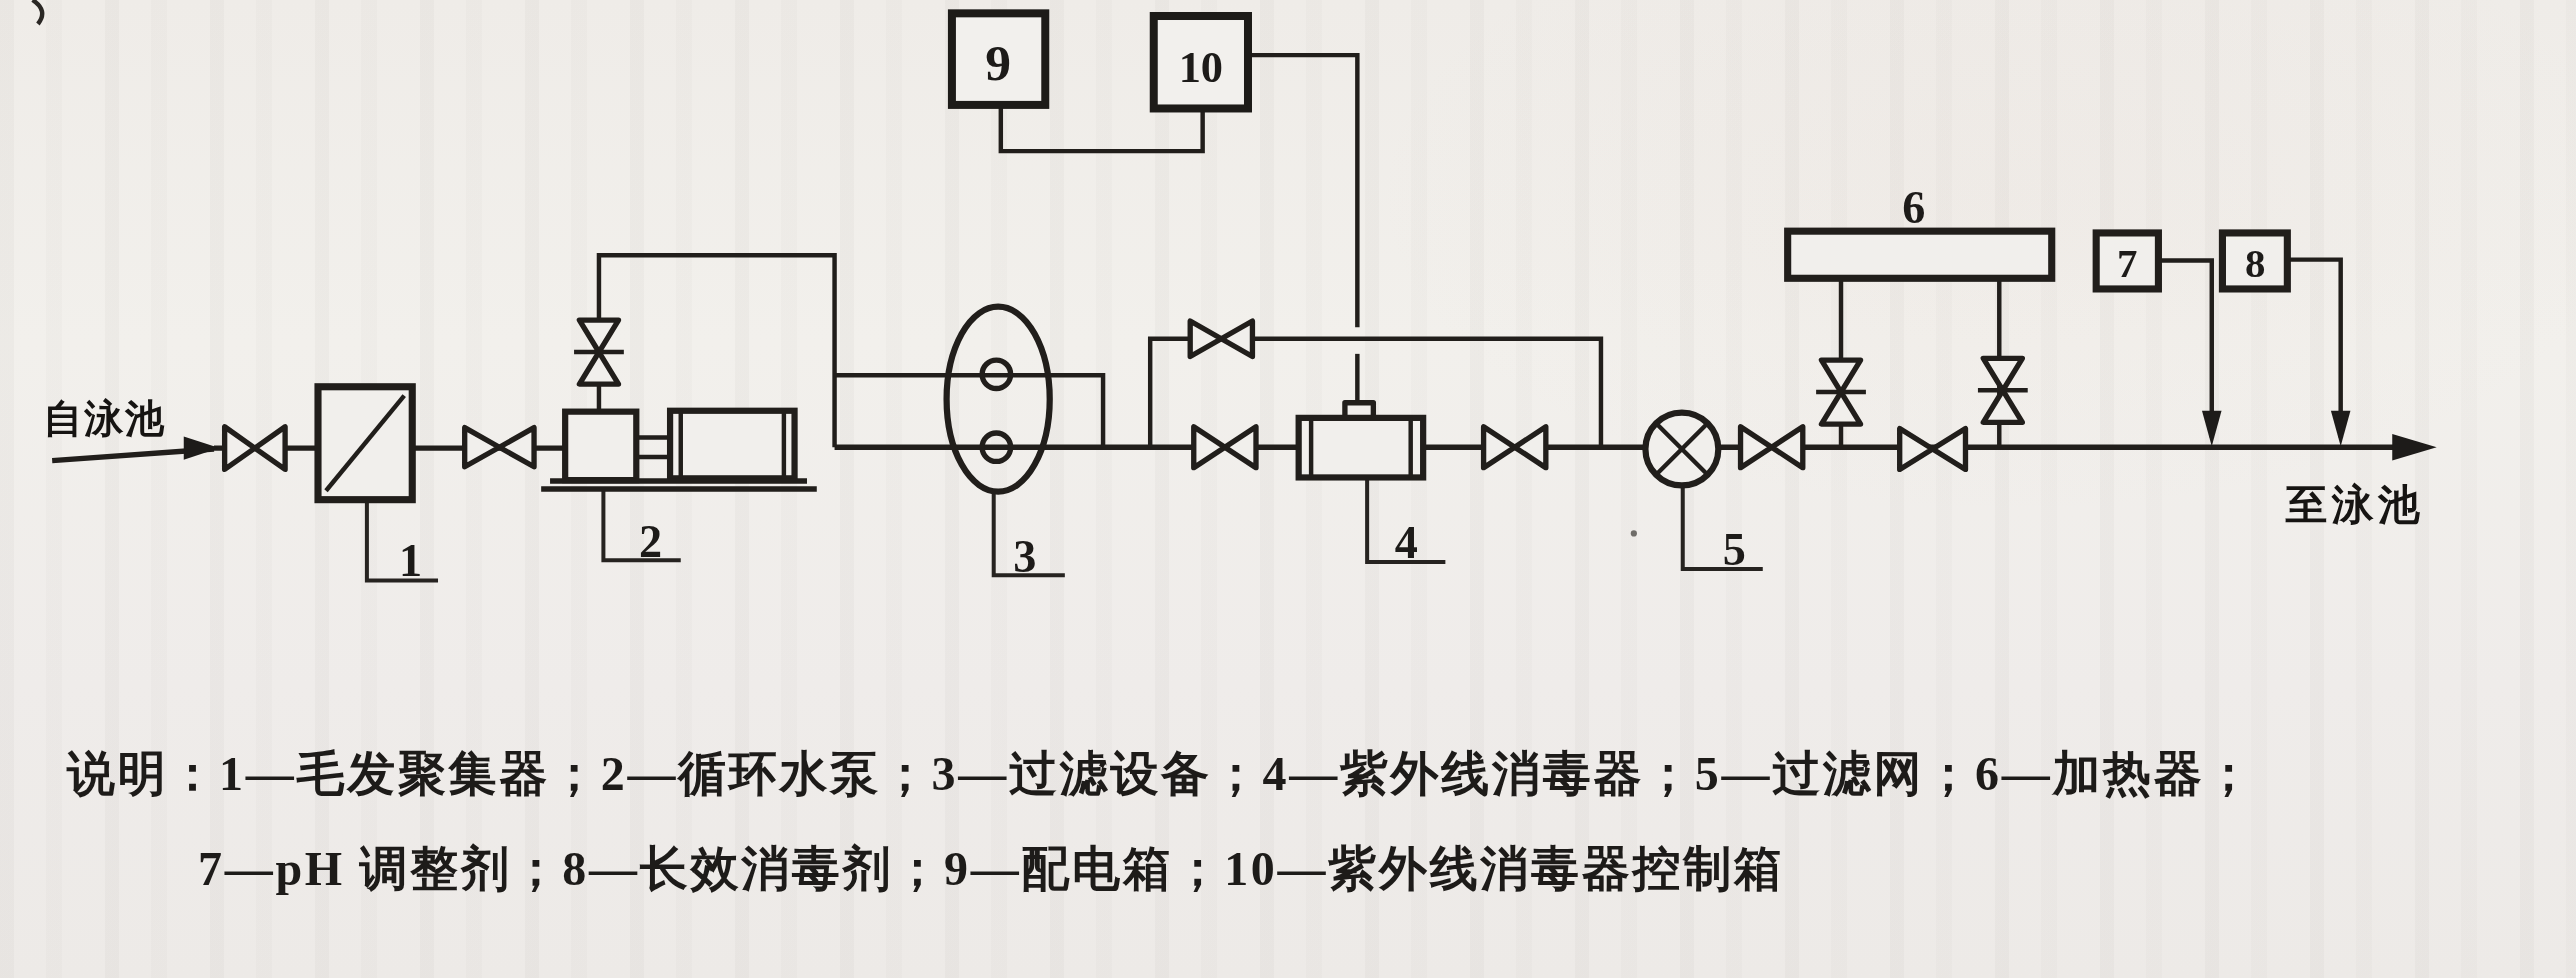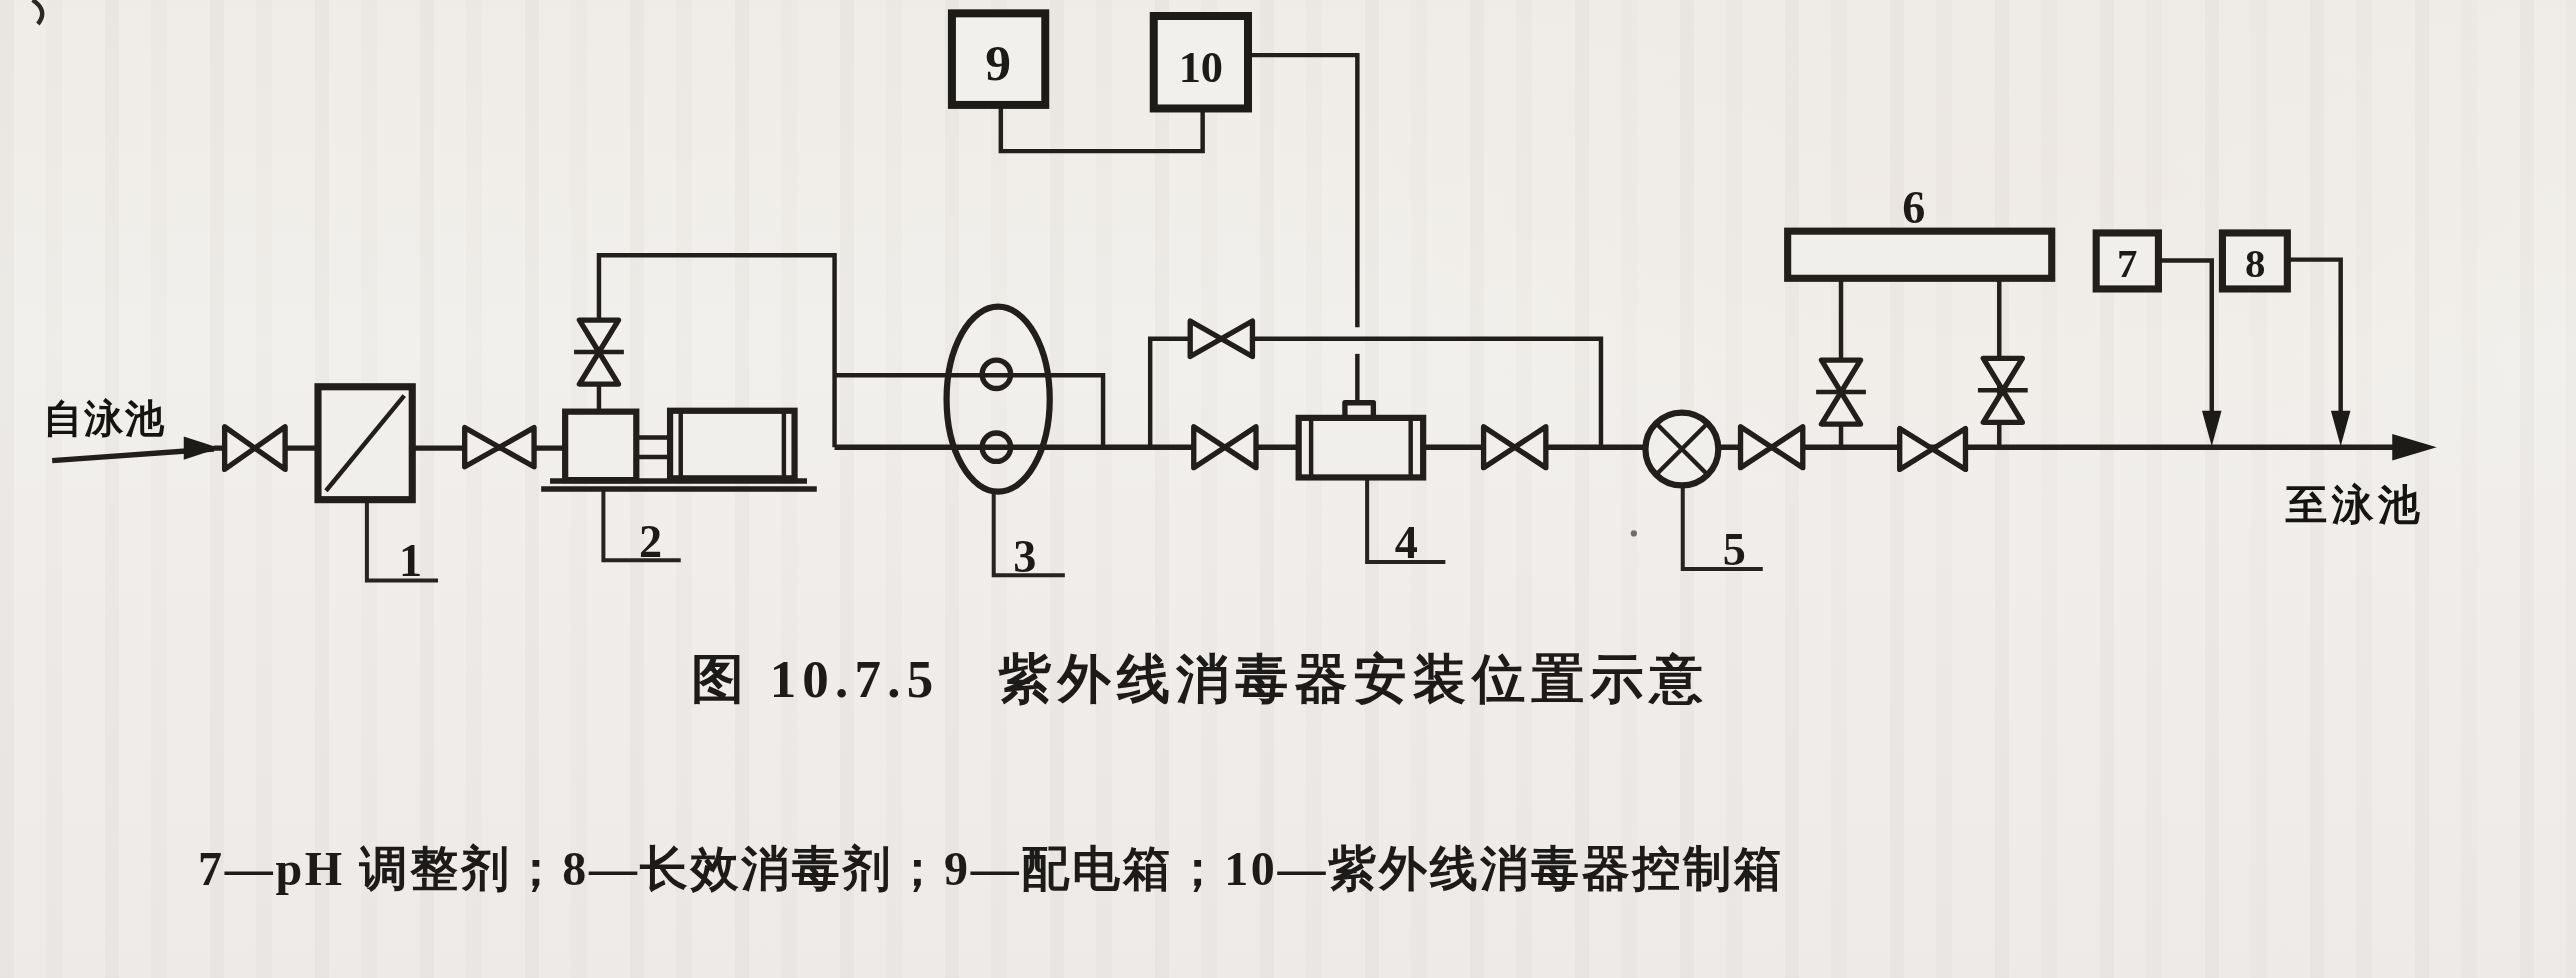--- a/index.html
+++ b/index.html
@@ -204,17 +204,17 @@
     <text class="num" x="1152" y="643" text-anchor="middle">3</text>
     <text class="num" x="1581" y="628" text-anchor="middle">4</text>
     <text class="num" x="1950" y="636" text-anchor="middle">5</text>
     <text class="num" x="2152" y="251" text-anchor="middle">6</text>
     <text class="num46" x="2392" y="312" text-anchor="middle">7</text>
     <text class="num46" x="2536" y="312" text-anchor="middle">8</text>
     <text class="num58" x="1122" y="90" text-anchor="middle">9</text>
     <text class="num50" x="1350" y="92" text-anchor="middle">10</text>
   </svg>
 
-  <div class="caption">图 10.7.5　紫外线消毒器安装位置示意</div>
+  <div class="legend1">说明：1—毛发聚集器；2—循环水泵；3—过滤设备；4—紫外线消毒器；5—过滤网；6—加热器；</div>
   <div class="legend2">7—pH 调整剂；8—长效消毒剂；9—配电箱；10—紫外线消毒器控制箱</div>
 
 </div>
 
 
 </body></html>

